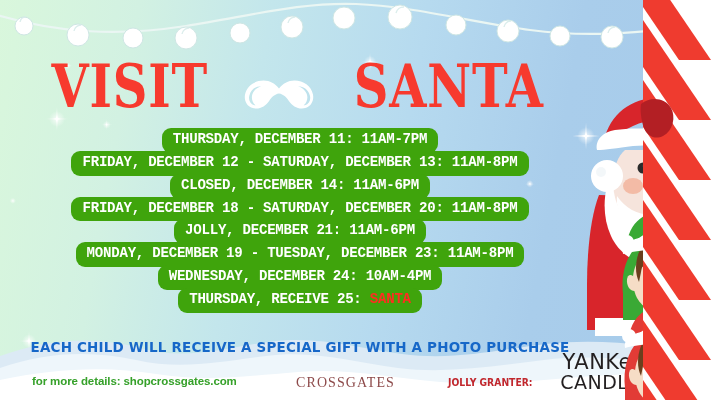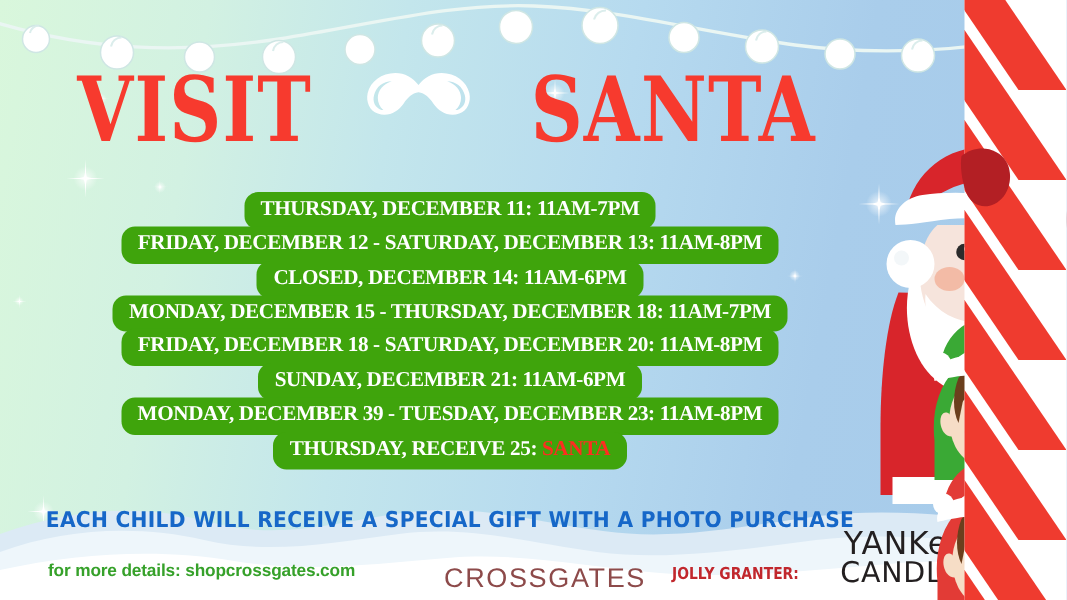--- a/index.html
+++ b/index.html
@@ -37,21 +37,21 @@
     clip-path:polygon(0 50%,38% 38%,50% 0,62% 38%,100% 50%,62% 62%,50% 100%,38% 62%);}
   .star u::after{width:5%;height:84%;transform:translate(-50%,-50%);
     clip-path:polygon(50% 0,62% 38%,100% 50%,62% 62%,50% 100%,38% 62%,0 50%,38% 38%);}
 
   
   #lights{position:absolute;left:0;top:0;width:711px;height:64px;}
 
   
   #title-row{
     position:absolute;left:0;top:44px;width:600px;height:72px;
-    display:flex;align-items:flex-start;justify-content:center;gap:14px;
+    display:flex;align-items:flex-end;justify-content:center;gap:14px;
   }
   .title-word{
     font-family:"DejaVu Serif",serif;
     font-weight:700;font-size:60px;line-height:1;
     color:#f73a2e;letter-spacing:1px;
     transform:scaleX(.80);transform-origin:center;
     white-space:nowrap;
   }
   #mustache{width:74px;height:40px;flex:none;}
 
@@ -61,21 +61,21 @@
     display:flex;flex-direction:column;align-items:center;
   }
   .sched-row{
     background:#3fa40c;color:#fff;
     border-radius:9px;
     padding:1px 11px 3px;
     margin:-1px 0;
     font-size:14.1px;font-weight:700;
     letter-spacing:-.25px;white-space:nowrap;
     text-align:center;line-height:1.48;
-    font-family:Liberation Serif, serif;
+    font-family:Liberation Mono, monospace;
   }
   .sched-row .closed{color:#ff2d20;}
 
   
   #snow{position:absolute;left:0;bottom:0;width:711px;height:78px;}
 
   
   #gift-line{
     position:absolute;left:0;top:339px;width:600px;text-align:center;
     font-family:"DejaVu Sans",sans-serif;
@@ -85,22 +85,22 @@
   }
 
   
   #url-text{
     position:absolute;left:32px;top:375px;
     font-weight:700;font-size:11.5px;color:#36a12a;
     letter-spacing:-.1px;white-space:nowrap;
   }
   #crossgates-logo{
     position:absolute;left:296px;top:375px;
-    font-family:Liberation Sans, sans-serif;
-    font-size:18px;color:#8d4a4a;letter-spacing:1.1px;white-space:nowrap;
+    font-family:Liberation Serif, serif;
+    font-size:14px;color:#8d4a4a;letter-spacing:1.1px;white-space:nowrap;
   }
   #jolly-label{
     position:absolute;left:448px;top:376px;
     font-family:"DejaVu Sans",sans-serif;
     font-weight:700;font-size:11px;color:#c1272d;
     letter-spacing:0;white-space:nowrap;
     transform:scaleX(.84);transform-origin:left center;
   }
   #yankee-logo{
     position:absolute;left:548px;top:352px;width:112px;height:42px;
@@ -184,24 +184,24 @@
     <svg id="mustache" viewBox="0 0 120 58">
       <path fill="#ffffff" d="M60,17 C54,9 45,4 35,4 C20,4 8,13 5,26 C3,35 7,45 16,48 C27,52 38,46 44,37 C48,31 53,26 60,25 C67,26 72,31 76,37 C82,46 93,52 104,48 C113,45 117,35 115,26 C112,13 100,4 85,4 C75,4 66,9 60,17 Z M20,44 C13,42 10,35 12,28 C14,19 22,13 31,13 C22,16 16,23 16,31 C16,36 18,41 22,44 Z M100,44 C104,41 106,36 106,31 C106,23 100,16 91,13 C100,13 108,19 110,28 C112,35 109,42 102,44 Z"></path>
     </svg>
     <span class="title-word">SANTA</span>
   </div>
 
   <div id="schedule">
     <div class="sched-row">THURSDAY, DECEMBER 11: 11AM-7PM</div>
     <div class="sched-row">FRIDAY, DECEMBER 12 - SATURDAY, DECEMBER 13: 11AM-8PM</div>
     <div class="sched-row">CLOSED, DECEMBER 14: 11AM-6PM</div>
-    <div class="sched-row">MONDAY, DECEMBER 15 - THURSDAY, DECEMBER 18: 11AM-7PM</div>
     <div class="sched-row">FRIDAY, DECEMBER 18 - SATURDAY, DECEMBER 20: 11AM-8PM</div>
-    <div class="sched-row">SUNDAY, DECEMBER 21: 11AM-6PM</div>
-    <div class="sched-row">MONDAY, DECEMBER 39 - TUESDAY, DECEMBER 23: 11AM-8PM</div>
+    <div class="sched-row">JOLLY, DECEMBER 21: 11AM-6PM</div>
+    <div class="sched-row">MONDAY, DECEMBER 19 - TUESDAY, DECEMBER 23: 11AM-8PM</div>
+    <div class="sched-row">WEDNESDAY, DECEMBER 24: 10AM-4PM</div>
     <div class="sched-row"><span>THURSDAY, RECEIVE 25: </span><span class="closed">SANTA</span></div>
   </div>
 
   <svg id="snow" viewBox="0 0 711 78" preserveAspectRatio="none">
     <path fill="#dceaf5" d="M0,34 C50,16 96,14 140,26 C186,39 224,26 268,20 C318,13 356,26 402,32 C452,39 498,28 546,22 C596,16 654,22 711,34 L711,78 L0,78 Z"></path>
     <path fill="#eef6fb" d="M0,46 C44,30 92,28 136,38 C180,48 220,40 266,34 C314,28 352,40 398,46 C446,52 496,44 544,38 C594,32 654,38 711,48 L711,78 L0,78 Z"></path>
     <path fill="#ffffff" d="M0,58 C56,46 108,44 156,52 C206,60 248,54 298,50 C348,46 390,56 440,60 C492,64 542,58 592,54 C640,50 678,54 711,60 L711,78 L0,78 Z"></path>
   </svg>
 
   <div id="gift-line">EACH CHILD WILL RECEIVE A SPECIAL GIFT WITH A PHOTO PURCHASE</div>

